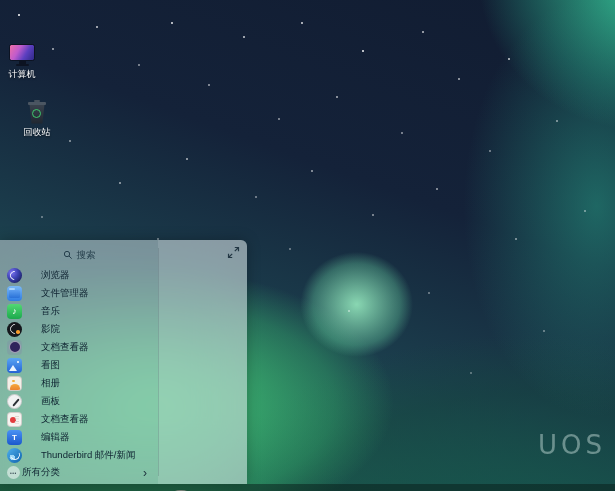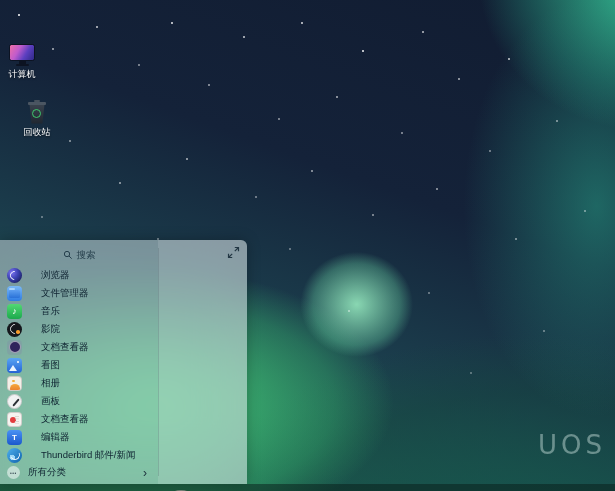--- a/index.html
+++ b/index.html
@@ -51,21 +51,21 @@
   .right-shade{position:absolute;left:158px;right:0;top:0;bottom:0;background:rgba(255,255,255,.12);
     border-radius:0 6px 0 0;}
   .vdivider{position:absolute;left:158px;top:8px;bottom:8px;width:1px;background:rgba(70,90,100,.25);}
   .search{position:absolute;left:0;top:6px;width:158px;height:18px;display:flex;align-items:center;
     justify-content:center;gap:4px;font-size:9.5px;color:#27404d;cursor:text;}
   .search svg{display:block;}
   .expand-btn{position:absolute;right:7px;top:5px;width:13px;height:13px;color:#233744;cursor:pointer;}
   .apps{position:absolute;left:0;top:26px;width:158px;}
   .app-row{height:18px;display:flex;align-items:center;gap:19px;padding-left:7px;font-size:9.5px;cursor:pointer;}
   .all-cat{position:absolute;left:0;top:224px;width:158px;height:17px;display:flex;align-items:center;
-    gap:8px;padding-left:7px;font-size:9.5px;box-sizing:border-box;cursor:pointer;}
+    gap:2px;padding-left:7px;font-size:9.5px;box-sizing:border-box;cursor:pointer;}
   .all-cat .chev{margin-left:auto;padding-right:11px;font-size:12px;line-height:10px;color:#1c303c;}
   .ai{position:relative;width:15px;height:15px;border-radius:4px;flex:none;box-sizing:border-box;}
   .glyph{position:absolute;inset:0;display:flex;align-items:center;justify-content:center;color:#fff;}
   .ic-browser{border-radius:50%;background:radial-gradient(circle at 32% 30%,#7d74f2,#3a3fb0 45%,#1c2060 82%);}
   .ic-browser::after{content:"";position:absolute;inset:3px;border-radius:50%;
     border:1.6px solid rgba(255,255,255,.95);border-right-color:transparent;border-bottom-color:transparent;
     transform:rotate(-40deg);}
   .ic-files{background:linear-gradient(180deg,#7ab8f5,#2e7ce4);}
   .ic-files::before{content:"";position:absolute;left:2px;top:2px;width:6px;height:2.5px;border-radius:1px;background:#a9d3fa;}
   .ic-files::after{content:"";position:absolute;left:2px;top:4.5px;right:2px;bottom:2.5px;border-radius:1.5px;

